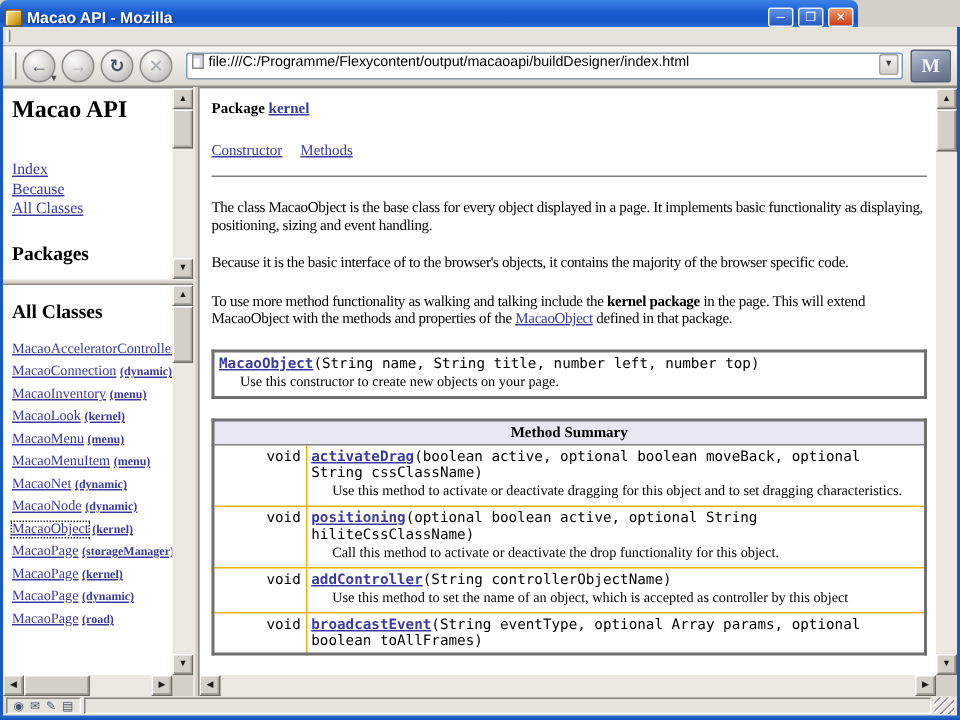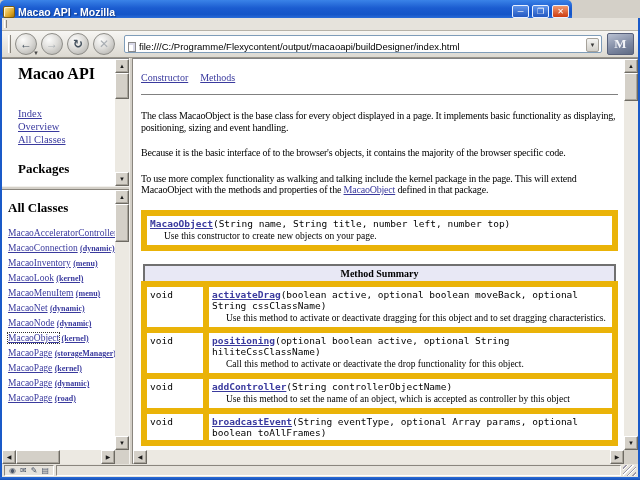--- a/index.html
+++ b/index.html
@@ -43,21 +43,21 @@
     display:flex; align-items:center; padding:0 4px; z-index:40; }
   .toolbar .grippy { height:18px; }
   .nav-btn { width:22px; height:22px; border-radius:50%;
     background:radial-gradient(circle at 35% 30%,#fbfbfa 0%,#deddda 45%,#c2c1bd 75%,#a9a8a3 100%);
     border:1px solid #8e8d88; margin-right:4px; position:relative;
     display:flex; align-items:center; justify-content:center;
     color:#45525f; font-weight:bold; font-size:12px; line-height:1; }
   .nav-btn.disabled { color:#a9aeb3; }
   .back-drop { position:absolute; bottom:-2px; right:-3px; font-size:6px; color:#4a4a4a; }
   .urlbar { flex:1; height:18px; background:#fff; border:1px solid #7f9db9; border-radius:2px;
-    display:flex; align-items:flex-end; padding:0 2px; margin:0 5px; min-width:0; }
+    display:flex; align-items:flex-start; padding:0 2px; margin:0 5px; min-width:0; }
   .url-page-icon { width:8px; height:10px; border:1px solid #8a8a8a; background:#fff; margin:0 3px 0 1px;
     box-shadow:inset -2px 2px 0 #d8d8e8; flex:none; }
   .url-text { flex:1; border:none; outline:none; font-size:9.5px; color:#000; min-width:0;
     font-family:"Liberation Sans",sans-serif; background:transparent; }
   .url-drop { flex:none; width:13px; height:14px; background:linear-gradient(#f4f4f2,#d2d0ca);
     border:1px solid #a6a29a; border-radius:2px; font-size:6px; line-height:13px; text-align:center; color:#3a3a3a; }
   .moz-logo { flex:none; width:27px; height:22px; border:1px solid #57607a; border-radius:2px;
     background:linear-gradient(160deg,#b9c1d2,#7c87a0 60%,#5f6b84); color:#f2f4f8; font-weight:bold;
     font-size:13px; line-height:20px; text-align:center; font-family:"Liberation Serif",serif; }
 
@@ -98,28 +98,28 @@
   .main-content { position:absolute; left:0; top:0; right:14px; bottom:14px; overflow:hidden;
     padding:8px 6px 0 8px; background:#fff; }
   .pkg-line { font:bold 10px "Liberation Serif",serif; margin-bottom:12px; }
   .pkg-line a { color:var(--link); text-decoration:underline; }
   .class-title { font:bold 19px "Liberation Serif",serif; margin-bottom:13px; }
   .nav-links { margin-bottom:9px; }
   .nav-links a { font:10px "Liberation Serif",serif; color:var(--link); margin-right:12px; }
   .rule { border:none; border-top:1px solid #808080; border-bottom:1px solid #fff; margin:0 0 2px; }
   .doc-p { font:10px "Liberation Serif","DejaVu Serif",serif; letter-spacing:-0.2px; line-height:11.5px;
     margin:14px 0; color:#000; }
-  .doc-p b { font-weight:normal; }
+  .doc-p b { font-weight:bold; }
   .doc-p a { color:var(--link); text-decoration:underline; }
 
   table.sum { width:100%; border-collapse:collapse; margin-top:13px; border:2px solid #707070; }
   table.sum th { background:#e8e8f5; font:bold 10px "Liberation Serif",serif; border:1px solid #808080;
     padding:2px; text-align:center; }
-  table.sum td { border:6px solid #eab308; padding:2px 3px; vertical-align:top;margin-left:44px; }
-  td.ret { width:62px; font:9.5px "DejaVu Sans Mono","Liberation Mono",monospace; }
+  table.sum td { border:1px solid #eab308; padding:2px 3px; vertical-align:top;margin-left:44px; }
+  td.ret { width:62px; font:9.5px "DejaVu Sans Mono","Liberation Mono",monospace;text-align:right; }
   .code { font:9.5px "DejaVu Sans Mono","Liberation Mono",monospace; line-height:11px; word-break:normal; }
   .code a { font-weight:bold; color:var(--link); text-decoration:underline; }
   .mdesc { font:9.5px "Liberation Serif",serif; line-height:11px; padding:2px 0 1px 14px; }
 
   
   .statusbar { position:absolute; left:2px; right:2px; top:464px; height:13px; background:var(--chrome);
     display:flex; align-items:center; padding:1px 2px; gap:2px; z-index:40; }
   .comp-bar { display:flex; align-items:center; gap:4px; height:11px; padding:0 4px;
     border:1px solid; border-color:#8a867e #fff #fff #8a867e; }
   .comp-icon { font-size:8px; line-height:9px; color:#4a5568; }
@@ -156,25 +156,25 @@
     <div class="nav-btn disabled">✕</div>
     <div class="urlbar">
       <span class="url-page-icon"></span>
       <input class="url-text" readonly="" value="file:///C:/Programme/Flexycontent/output/macaoapi/buildDesigner/index.html" style="">
       <span class="url-drop">▼</span>
     </div>
     <div class="moz-logo">M</div>
   </div>
 
   <div class="frame" id="sidebarTop">
-    <div class="sb-pad" style="position:absolute;left:0;top:0;right:14px;bottom:0;overflow:hidden;margin-left:10px;">
+    <div class="sb-pad" style="position:absolute;left:0;top:0;right:14px;bottom:0;overflow:hidden;">
       <div class="sb-title">Macao API</div>
       <div id="sbTopLinks">
           <a class="sb-link" href="#">Index</a>
-          <a class="sb-link" href="#">Overview</a>
+          <a class="sb-link" href="#">Because</a>
           <a class="sb-link" href="#">All Classes</a>
         </div>
       <div class="sb-h2">Packages</div>
 
     </div>
     <div class="vscroll" style="bottom:0">
       <div class="sb-btn sb-up">▲</div>
       <div class="sb-thumb" style="left:0;top:14px;width:14px;height:26px"></div>
       <div class="sb-btn sb-down">▼</div>
     </div>
@@ -182,20 +182,21 @@
   <div id="sbHBorder"></div>
 
   <div class="frame" id="sidebarClasses">
     <div class="sb-pad" style="position:absolute;left:0;top:0;right:14px;bottom:14px;overflow:hidden;">
       <div class="cls-h2">All Classes</div>
       <div id="classList">
           <div class="cls-item"><a class="name" href="#">MacaoAcceleratorController</a></div>
           <div class="cls-item"><a class="name" href="#">MacaoConnection</a> <a class="pkg" href="#">(dynamic)</a></div>
           <div class="cls-item"><a class="name" href="#">MacaoInventory</a> <a class="pkg" href="#">(menu)</a></div>
           <div class="cls-item"><a class="name" href="#">MacaoLook</a> <a class="pkg" href="#">(kernel)</a></div>
+          <div class="cls-item"><a class="name" href="#">MacaoMenu</a> <a class="pkg" href="#">(menu)</a></div>
           <div class="cls-item"><a class="name" href="#">MacaoMenuItem</a> <a class="pkg" href="#">(menu)</a></div>
           <div class="cls-item"><a class="name" href="#">MacaoNet</a> <a class="pkg" href="#">(dynamic)</a></div>
           <div class="cls-item"><a class="name" href="#">MacaoNode</a> <a class="pkg" href="#">(dynamic)</a></div>
           <div class="cls-item focused"><a class="name" href="#">MacaoObject</a> <a class="pkg" href="#">(kernel)</a></div>
           <div class="cls-item"><a class="name" href="#">MacaoPage</a> <a class="pkg" href="#">(storageManager)</a></div>
           <div class="cls-item"><a class="name" href="#">MacaoPage</a> <a class="pkg" href="#">(kernel)</a></div>
           <div class="cls-item"><a class="name" href="#">MacaoPage</a> <a class="pkg" href="#">(dynamic)</a></div>
           <div class="cls-item"><a class="name" href="#">MacaoPage</a> <a class="pkg" href="#">(road)</a></div>
         </div>
     </div>
@@ -208,26 +209,30 @@
       <div class="sb-btn sb-left">◀</div>
       <div class="sb-thumb" style="top:0;left:14px;width:44px;height:14px"></div>
       <div class="sb-btn sb-right">▶</div>
     </div>
     <div class="sb-corner"></div>
   </div>
   <div id="vBorder"></div>
 
   <div class="frame" id="mainFrame">
     <div class="main-content">
+      <div class="pkg-line">
+        <span>Package</span>
+        <a href="#">kernel</a>
+      </div>
       <div class="nav-links" id="navLinks"><a href="#">Constructor</a><a href="#">Methods</a></div>
       <hr class="rule">
       <div id="paragraphs">
           <p class="doc-p"><span>The class MacaoObject is the base class for every object displayed in a page. It implements basic functionality as displaying, positioning, sizing and event handling.</span></p>
           <p class="doc-p"><span>Because it is the basic interface of to the browser's objects, it contains the majority of the browser specific code.</span></p>
-          <p class="doc-p"><span>To use more complex functionality as walking and talking include the </span><b>kernel package</b><span> in the page. This will extend MacaoObject with the methods and properties of the </span><a href="#">MacaoObject</a><span> defined in that package.</span></p>
+          <p class="doc-p"><span>To use more method functionality as walking and talking include the </span><b>kernel package</b><span> in the page. This will extend MacaoObject with the methods and properties of the </span><a href="#">MacaoObject</a><span> defined in that package.</span></p>
         </div>
 
       <table class="sum">
         <tbody>
         <tr>
               <td>
           <div class="code"><a href="#">MacaoObject</a><span>(String name, String title, number left, number top)</span></div>
           <div class="mdesc">Use this constructor to create new objects on your page.</div>
         </td>
             </tr>

